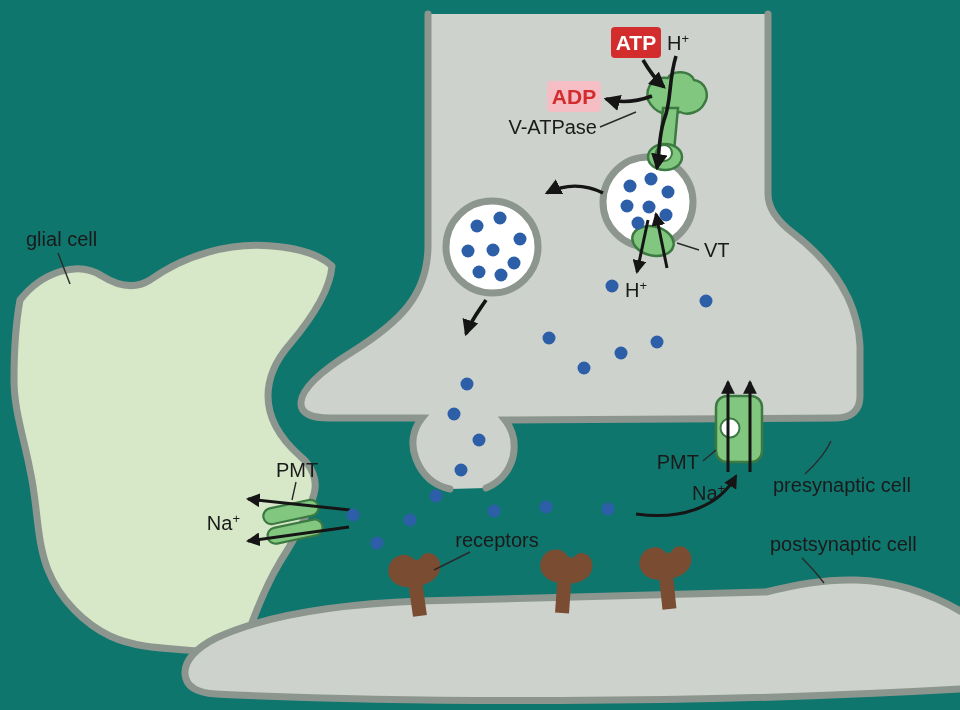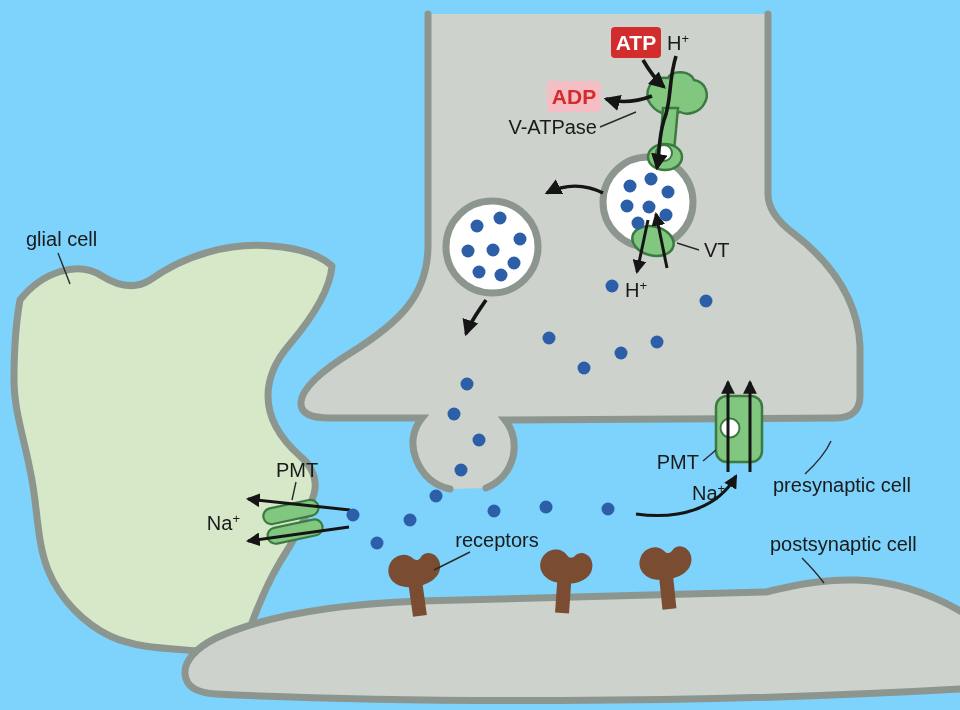--- a/index.html
+++ b/index.html
@@ -1,16 +1,16 @@
 <!DOCTYPE html>
 <html><head>
 <meta charset="utf-8">
 <style>
   html,body{margin:0;padding:0;background:#ffffff;}
-  .canvas{position:relative;width:960px;height:710px;background:#7dd3fc;overflow:hidden;}
+  .canvas{position:relative;width:960px;height:710px;background:#0f766e;overflow:hidden;}
   svg{display:block;}
   .lbl{font-family:"Liberation Sans",sans-serif;font-size:20px;fill:#1a1a1a;}
   .sup{font-size:13px;}
   .badge-txt{font-family:"Liberation Sans",sans-serif;font-size:21px;font-weight:bold;}
   .ptr{stroke:#2a2a2a;stroke-width:1.4;fill:none;}
   .arw{stroke:#151515;stroke-width:3.6;fill:none;}
   .arw-thin{stroke:#151515;stroke-width:3;fill:none;}
 </style>
 </head>
 <body>

